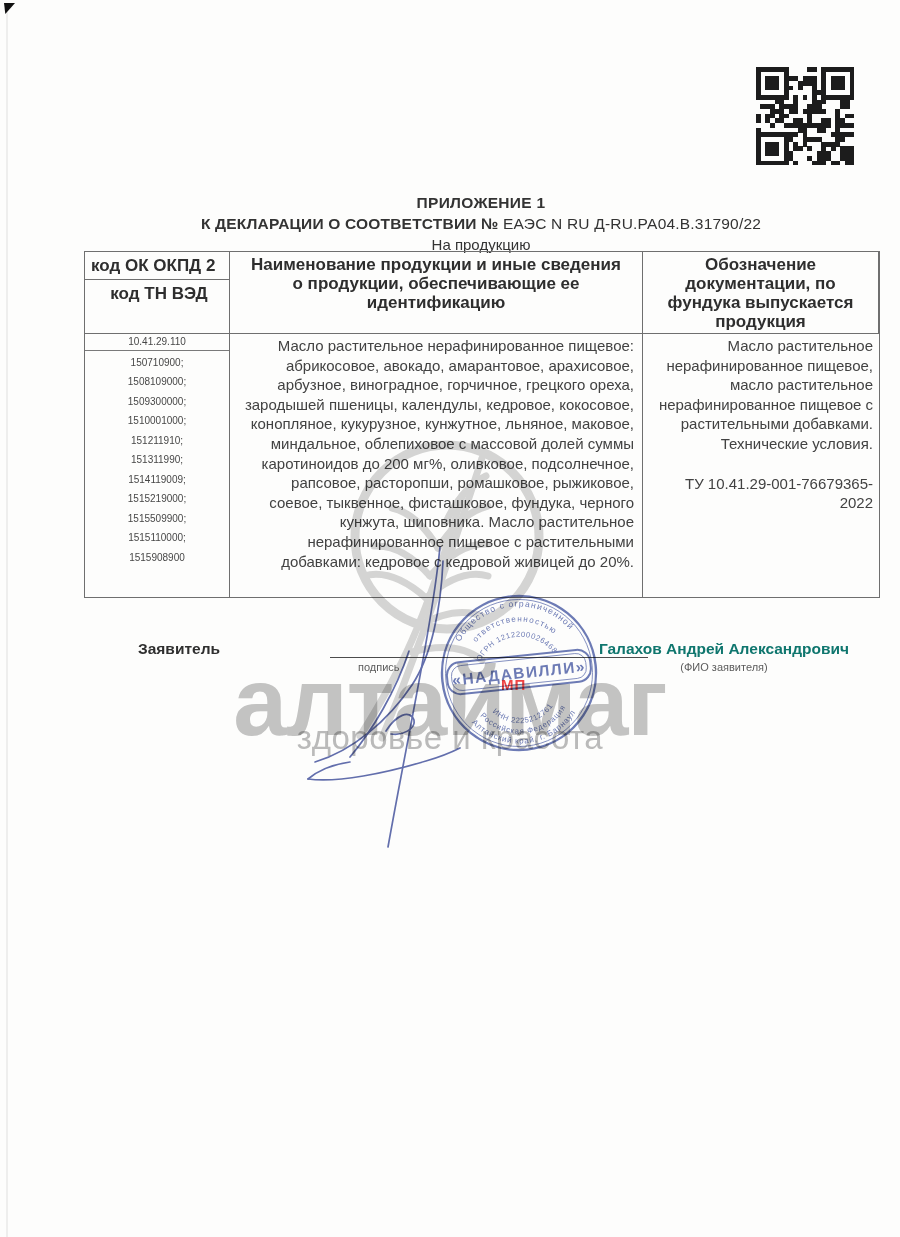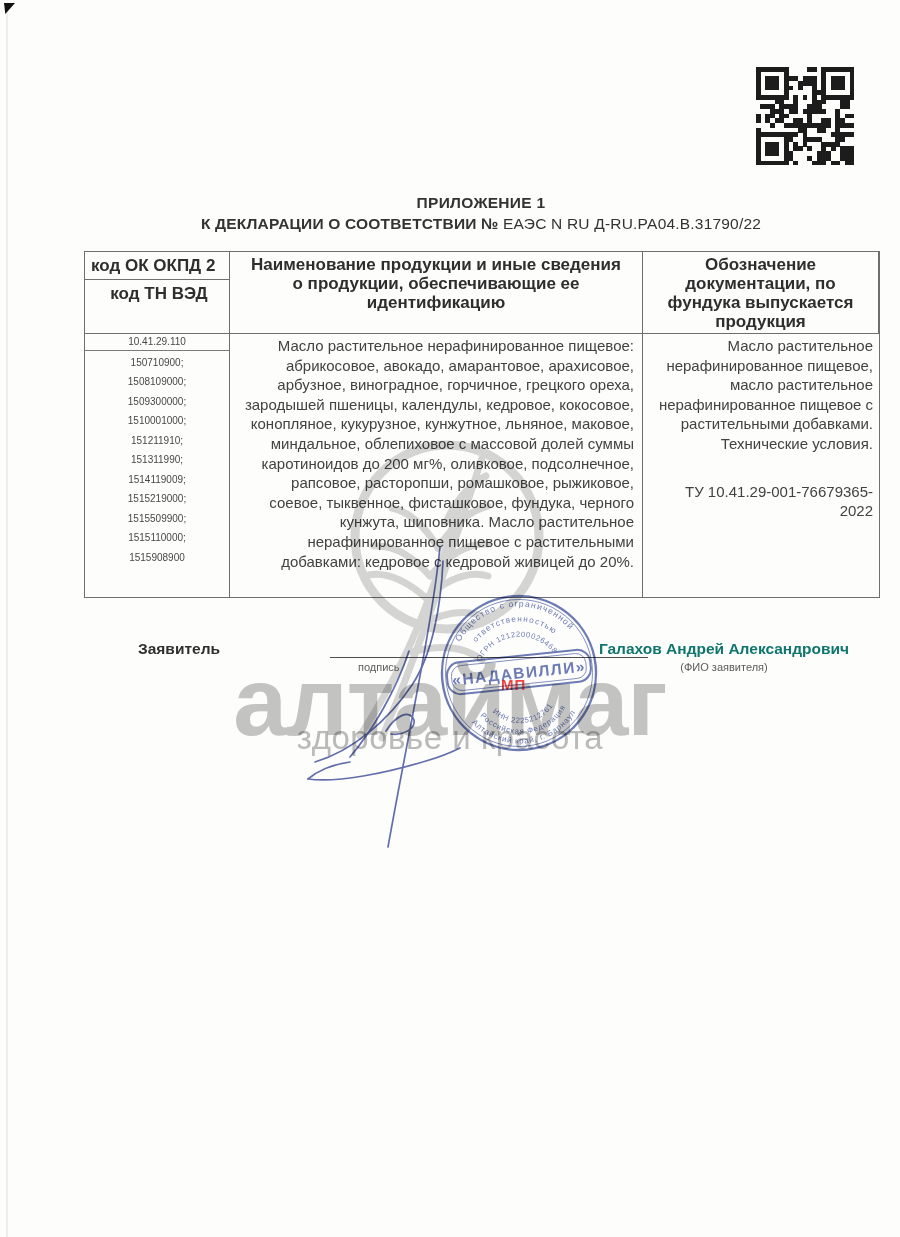--- a/index.html
+++ b/index.html
@@ -30,21 +30,21 @@
   .hdr-c1 .l1{padding:4px 2px 4px 6px;border-bottom:1.2px solid #6f6f6f;text-align:left;}
   .hdr-c1 .l2{padding:4px 2px 9px 6px;text-align:center;}
   .hdr-mid{padding:3px 18px 2px 18px;}
   .hdr-right{padding:3px 10px 2px 10px;}
   .body-c1{font-size:10px;text-align:center;color:#474747;}
   .okpd2{padding:2px 0 3px 0;border-bottom:1.1px solid #7a7a7a;}
   .code-list div{line-height:19.45px;}
   .code-list{padding-top:2px;}
   .body-c2{font-size:15px;line-height:19.6px;padding:2px 8px 6px 9px;color:#424242;min-height:255px;}
   .body-c3{font-size:15px;line-height:19.6px;padding:2px 6px 6px 9px;color:#424242;}
-  .body-c3 .tu{margin-top:28px;}
+  .body-c3 .tu{margin-top:20px;}
   
   .wm{pointer-events:none;mix-blend-mode:multiply;}
   .wm-brand{position:absolute;left:0;top:646px;width:900px;text-align:center;
     font-size:97px;font-weight:bold;letter-spacing:-1px;color:#c5c5c5;}
   .wm-tagline{position:absolute;left:0;top:719px;width:900px;text-align:center;
     font-size:33px;color:#bcbcbc;letter-spacing:.5px;}
   .wm-leaf{position:absolute;left:330px;top:418px;opacity:.62;}
   
   .applicant-label{position:absolute;left:138px;top:640px;font-weight:bold;font-size:15.5px;color:#2f2f2f;}
   .sig-line{position:absolute;left:330px;top:657px;width:318px;border-top:1.6px solid #4c4c4c;}
@@ -303,20 +303,21 @@
     <rect x="14" y="20" width="1.02" height="1.02" fill="#1c1c1c"></rect>
     <rect x="16" y="20" width="1.02" height="1.02" fill="#1c1c1c"></rect>
     <rect x="17" y="20" width="1.02" height="1.02" fill="#1c1c1c"></rect>
     <rect x="19" y="20" width="1.02" height="1.02" fill="#1c1c1c"></rect>
     <rect x="20" y="20" width="1.02" height="1.02" fill="#1c1c1c"></rect>
   </svg>
 
 <div class="doc-header">
   <div class="t1">ПРИЛОЖЕНИЕ 1</div>
   <div class="t2"><span class="b">К ДЕКЛАРАЦИИ О СООТВЕТСТВИИ №</span><span> ЕАЭС N RU Д-RU.РА04.В.31790/22</span></div>
+  <div class="t3">На продукцию</div>
 </div>
 
 <div class="ptable">
   <div class="cell hdr hdr-c1">
     <div class="l1">код ОК ОКПД 2</div>
     <div class="l2">код ТН ВЭД</div>
   </div>
   <div class="cell hdr hdr-mid">Наименование продукции и иные сведения о продукции, обеспечивающие ее идентификацию</div>
   <div class="cell hdr hdr-right">Обозначение документации, по фундука выпускается продукция</div>
 

